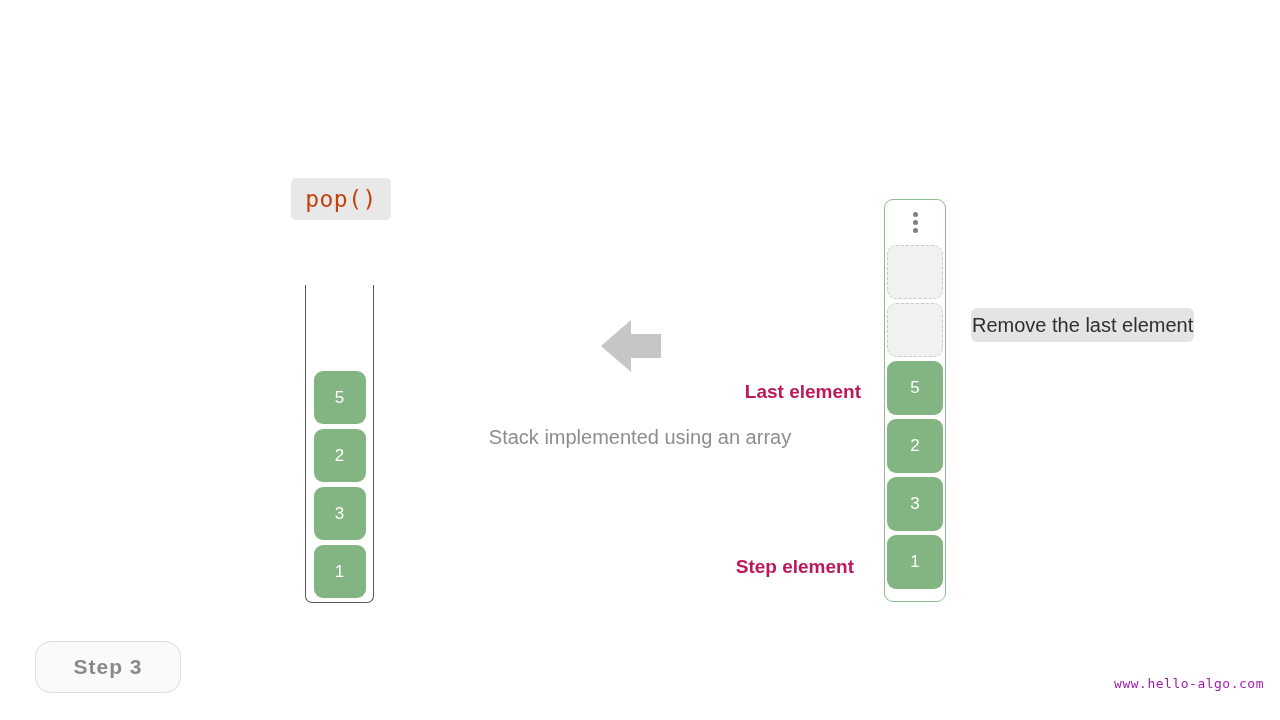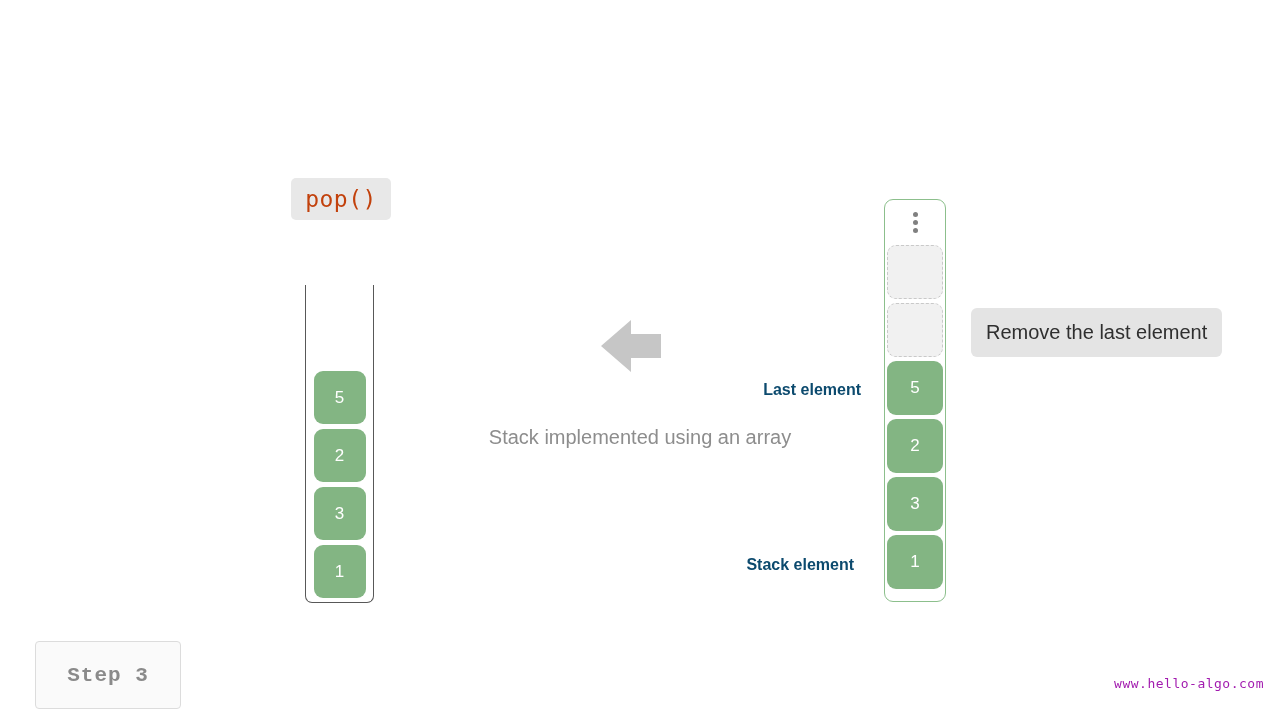--- a/index.html
+++ b/index.html
@@ -101,23 +101,23 @@
     color: #8d8d8d;
   }
   .caption-inner {
     display: inline-block;
     transform: translateX(0px);
   }
 
   
   .annot {
     position: absolute;
-    font-size: 16px;
+    font-size: 19px;
     font-weight: bold;
-    color: #0c4a6e;
+    color: #be185d;
     text-align: right;
     white-space: nowrap;
   }
   .annot-last {
     right: 419px;
     top: 381px;
   }
   .annot-first {
     right: 426px;
     top: 556px;
@@ -181,45 +181,45 @@
     background: #f1f1f1;
     border: 1.6px dashed #c9c9c9;
     box-sizing: border-box;
   }
 
   
   .hint-badge {
     position: absolute;
     left: 971px;
     top: 308px;
-    height: 49px;
-    padding: 0 15px;
+    height: 34px;
+    padding: 0 1px;
     background: #e4e4e4;
     border-radius: 6px;
     display: flex;
     align-items: center;
     font-size: 20px;
     color: #2f2f2f;
     white-space: nowrap;
   }
 
   
   .step-badge {
     position: absolute;
     left: 35px;
     top: 641px;
     width: 146px;
-    height: 68px;
+    height: 52px;
     background: #fafafa;
     border: 1.4px solid #dcdcdc;
-    border-radius: 4px;
-    display: flex;
-    align-items: center;
-    justify-content: center;
-    font-family: Liberation Mono, monospace;
+    border-radius: 16px;
+    display: flex;
+    align-items: center;
+    justify-content: center;
+    font-family: Liberation Sans, sans-serif;
     font-size: 21px;
     font-weight: bold;
     color: #8a8a8a;
     letter-spacing: 1px;
     box-sizing: border-box;
   }
 
   
   .watermark {
     position: absolute;
@@ -254,21 +254,21 @@
     <svg width="60" height="52" viewBox="0 0 60 52" xmlns="http://www.w3.org/2000/svg">
       <polygon points="0,26 30,0 30,14 60,14 60,38 30,38 30,52" fill="#c6c6c6"></polygon>
     </svg>
   </div>
 
   <div class="caption">
     <span class="caption-inner">Stack implemented using an array</span>
   </div>
 
   <div class="annot annot-last">Last element</div>
-  <div class="annot annot-first">Stack element</div>
+  <div class="annot annot-first">Step element</div>
 
   <div class="right-stack">
     <div class="ellipsis">
       <span></span>
       <span></span>
       <span></span>
     </div>
     <div class="right-items">
       <div class="cell-empty"></div>
       <div class="cell-empty"></div>

